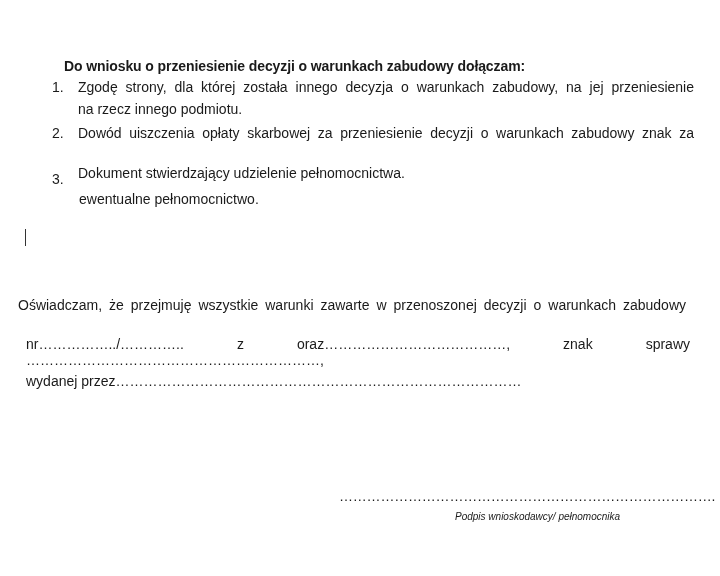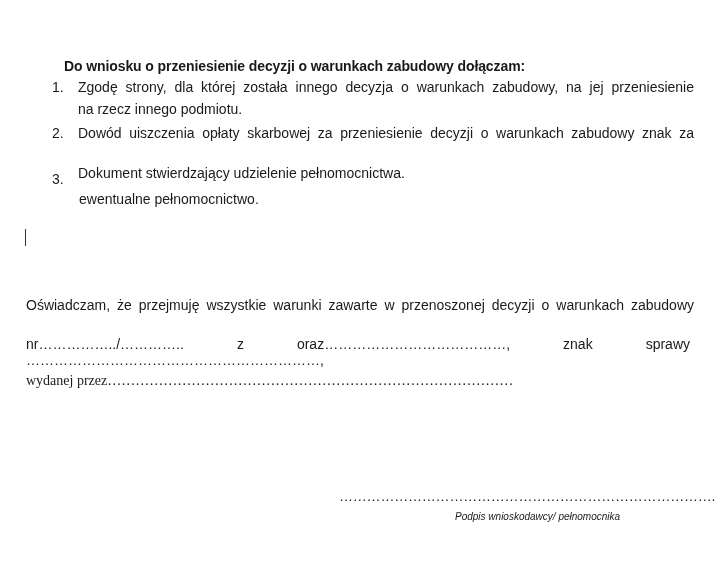--- a/index.html
+++ b/index.html
@@ -27,19 +27,19 @@
 
   <div class="abs li-num" style="left:52px;top:125px;">2.</div>
   <div class="abs li-text justify" style="left:78px;top:125px;width:616px;">Dowód uiszczenia opłaty skarbowej za przeniesienie decyzji o warunkach zabudowy znak za</div>
   <div class="abs li-text" style="left:79px;top:147px;margin-top:44px;">ewentualne pełnomocnictwo.</div>
 
   <div class="abs li-num" style="left:52px;top:171px;">3.</div>
   <div class="abs li-text" style="left:78px;top:165px;">Dokument stwierdzający udzielenie pełnomocnictwa.</div>
 
   <div class="abs cursor"></div>
 
-  <div class="abs body-text justify" style="left:26px;top:297px;width:668px;">Oświadczam, że przejmuję wszystkie warunki zawarte w przenoszonej decyzji o warunkach zabudowy</div>
+  <div class="abs body-text justify" style="left:18px;top:297px;width:668px;">Oświadczam, że przejmuję wszystkie warunki zawarte w przenoszonej decyzji o warunkach zabudowy</div>
   <div class="abs body-text justify" style="left:26px;top:336px;width:664px;">nr……………../………….. z oraz…………………………………, znak sprawy ………………………………………………………,</div>
-  <div class="abs body-text" style="left:26px;top:373px;font-family:Liberation Serif, serif;">wydanej przez……………………………………………………………………………</div>
+  <div class="abs body-text" style="left:26px;top:373px;">wydanej przez……………………………………………………………………………</div>
 
   <div class="abs sig-line">……………………………………………………………………….</div>
   <div class="abs sig-label">Podpis wnioskodawcy/ pełnomocnika</div>
 </div>
 
 </body></html>

